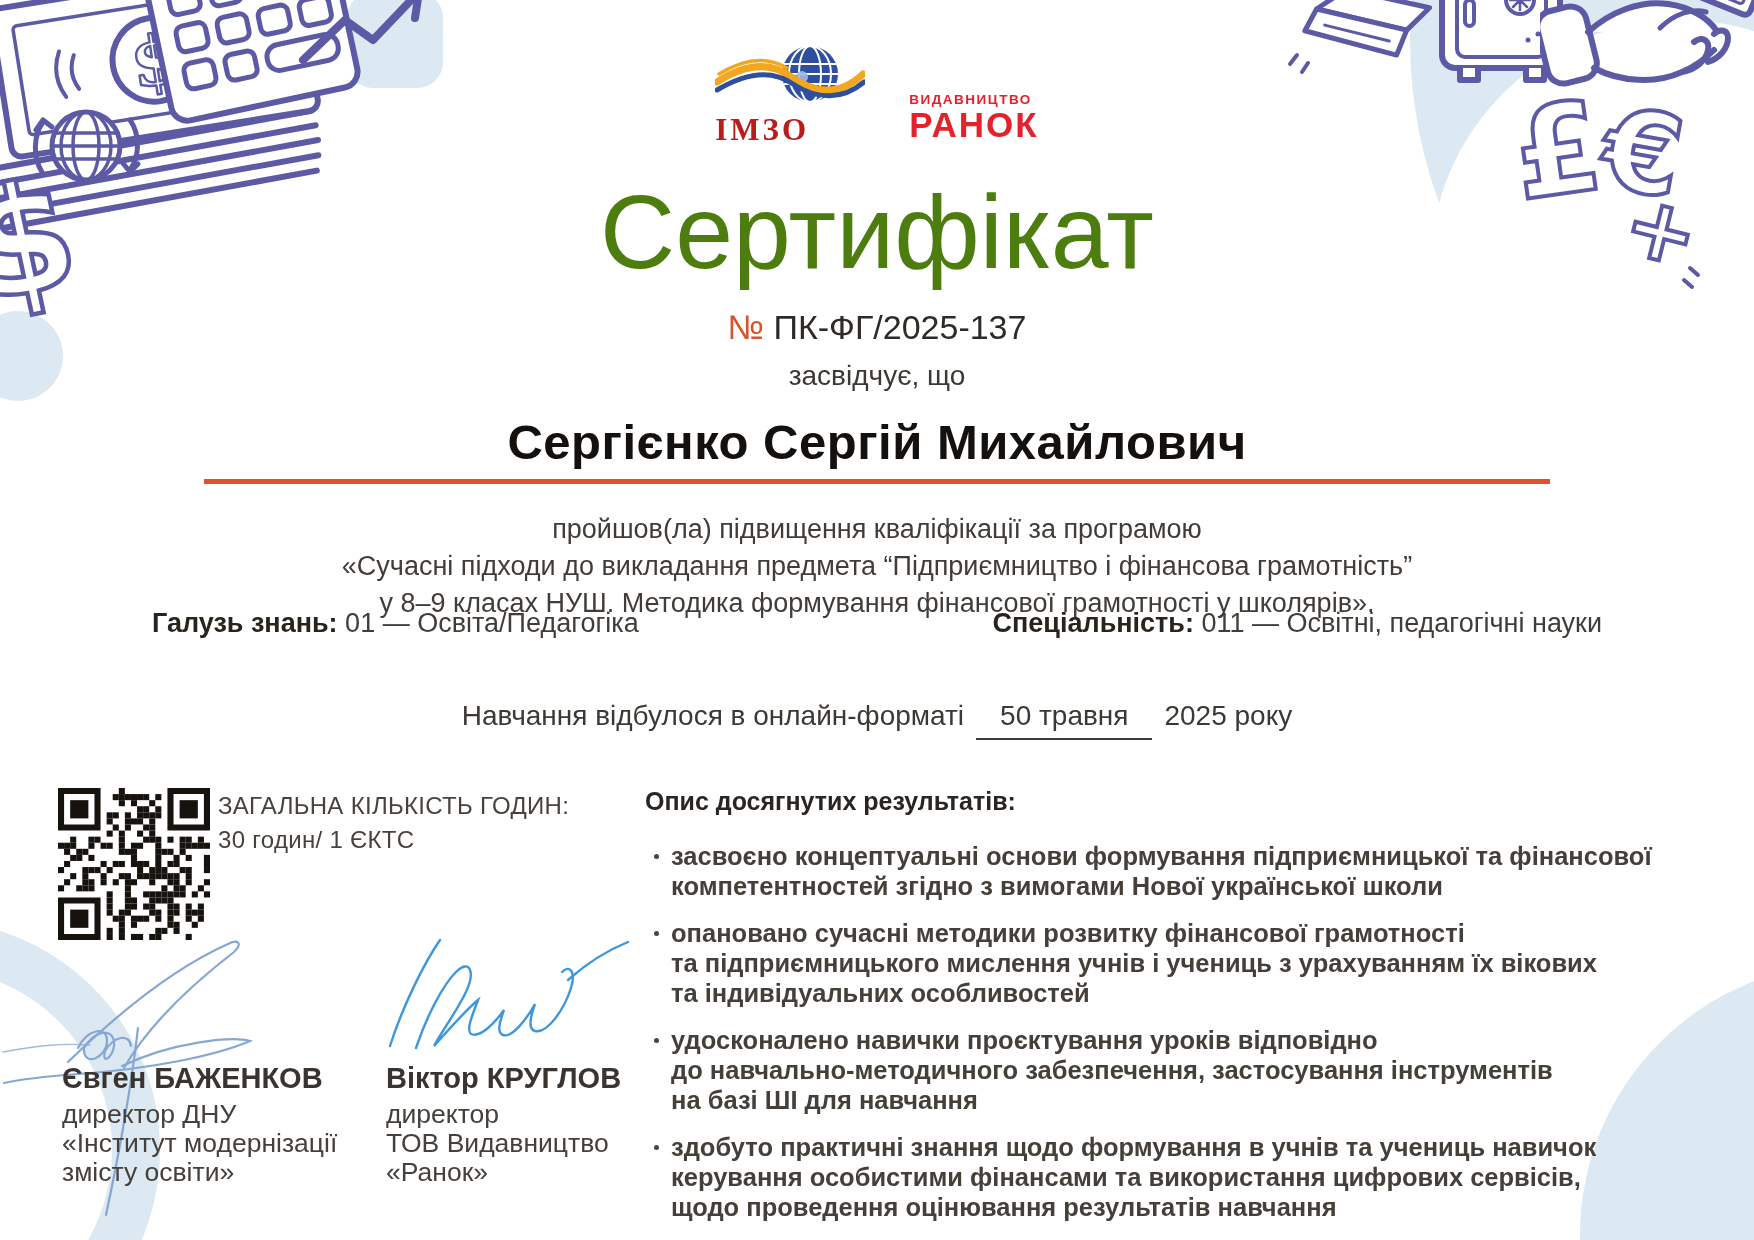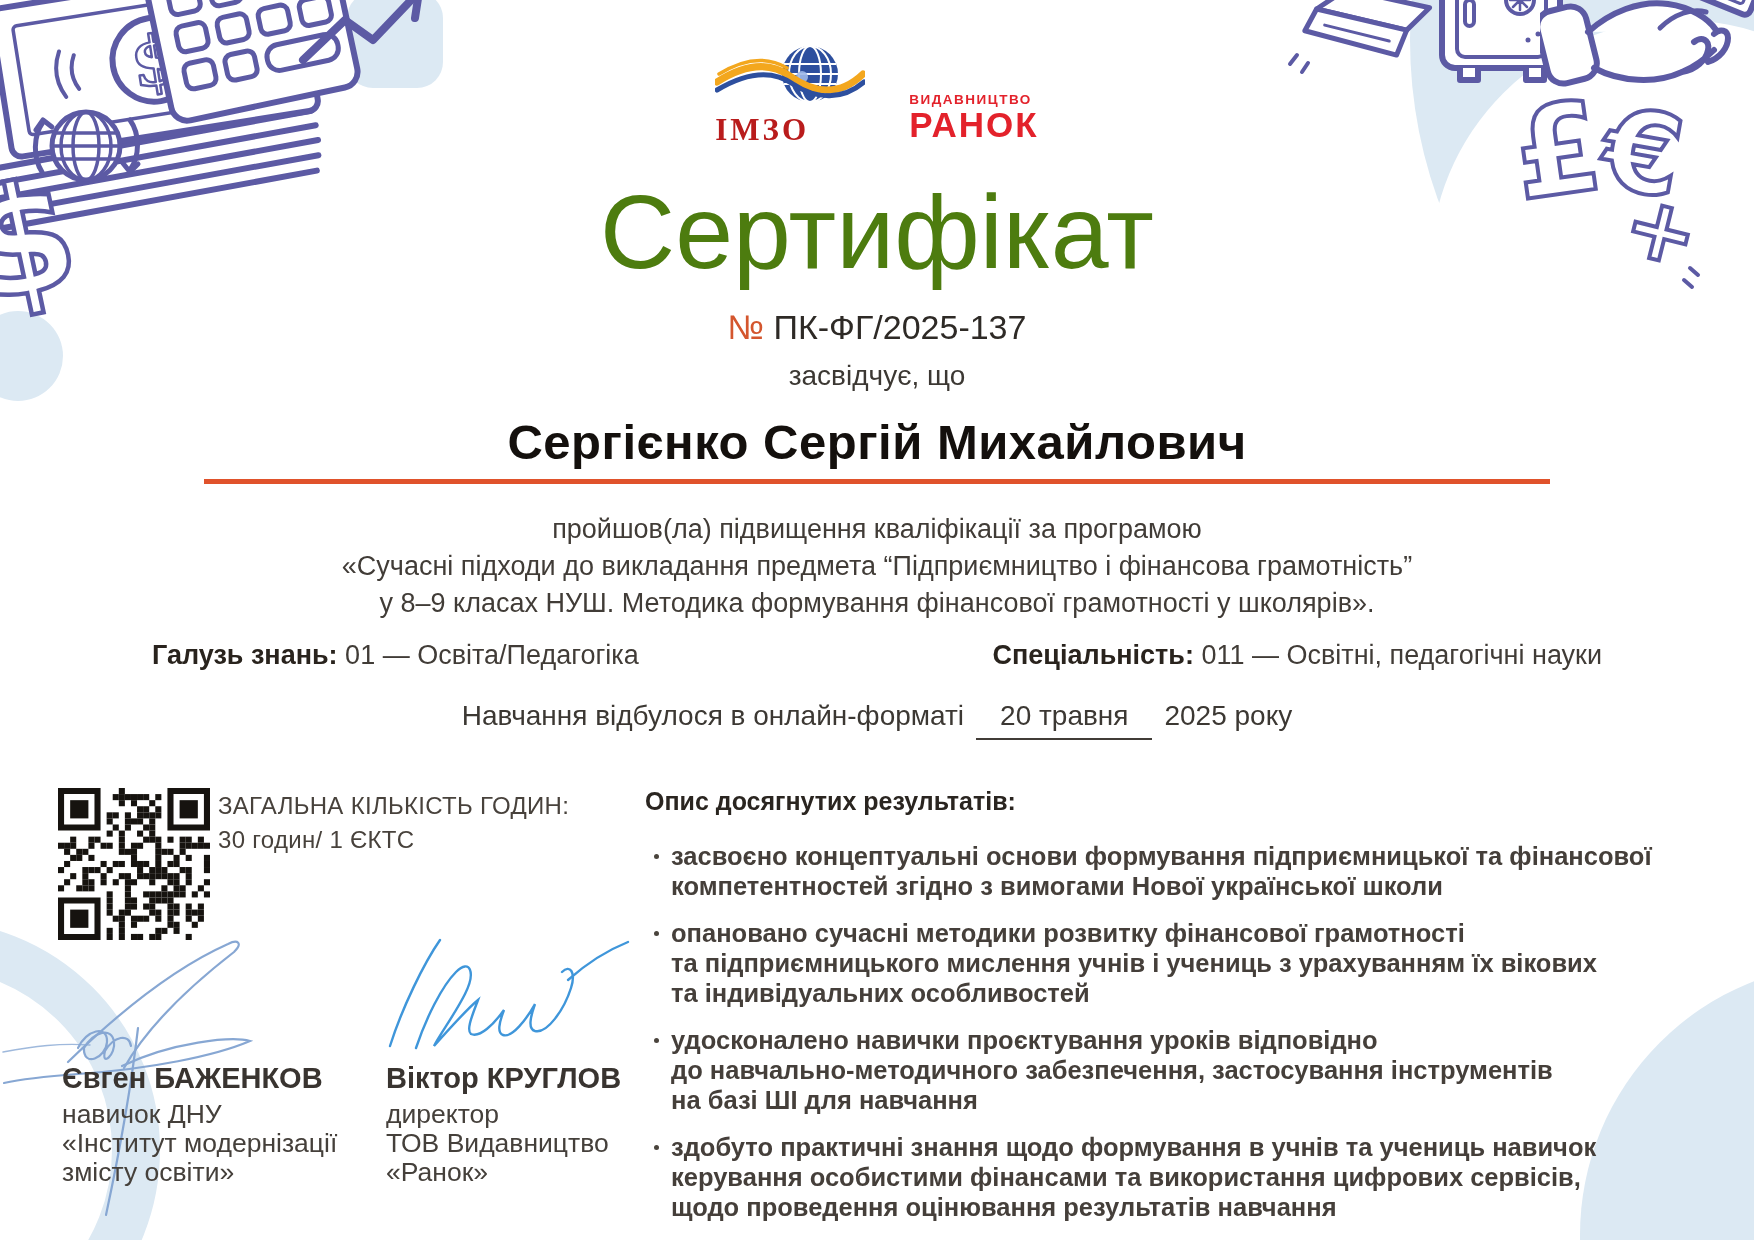--- a/index.html
+++ b/index.html
@@ -25,21 +25,21 @@
   .ranok{margin-top:48px;text-align:left;}
   .ranok-top{font-size:13.5px;font-weight:bold;color:#e3222b;letter-spacing:1.5px;}
   .ranok-name{font-size:35px;font-weight:bold;color:#e3222b;letter-spacing:2px;line-height:1;}
   .title{top:180px;font-family:Liberation Sans, sans-serif;font-size:104px;color:#4d7c0f;line-height:1;}
   .cert-number{top:308px;font-size:34px;color:#2e2a26;}
   .num-symbol{color:#d4562e;}
   .certifies{top:360px;font-size:28px;color:#3c3833;}
   .recipient{top:414px;font-size:49px;font-weight:bold;color:#14100d;letter-spacing:0.5px;}
   .name-underline{position:absolute;left:204px;top:479px;width:1346px;height:5px;background:#e0522b;z-index:2;}
   .program{top:511px;font-size:27px;line-height:37px;color:#413c37;}
-  .fields-row{position:absolute;left:152px;right:152px;top:640px;display:flex;justify-content:space-between;
+  .fields-row{position:absolute;left:152px;right:152px;top:608px;display:flex;justify-content:space-between;
               font-size:27px;color:#413c37;z-index:2;}
   .fields-row b{color:#29231d;}
   .date-row{top:700px;font-size:28px;color:#3c3833;}
   .date-val{display:inline-block;border-bottom:2.5px solid #413c37;padding:0 24px 6px;margin:0 12px;}
   .qr-box{position:absolute;left:58px;top:788px;width:152px;height:152px;z-index:2;}
   .qr-box svg{width:152px;height:152px;}
   .hours{position:absolute;left:218px;top:792px;z-index:2;font-size:24px;color:#48423c;letter-spacing:0.3px;}
   .hours .val{margin-top:6px;}
   .results{position:absolute;left:645px;top:787px;width:1100px;z-index:2;}
   .results-heading{font-size:25px;font-weight:bold;color:#2a2520;margin:0 0 25px 0;}
@@ -216,21 +216,21 @@
       <b>Галузь знань:</b>
       <span>01 — Освіта/Педагогіка</span>
     </div>
     <div>
       <b>Спеціальність:</b>
       <span>011 — Освітні, педагогічні науки</span>
     </div>
   </div>
 
   <div class="center date-row">
-    <span>Навчання відбулося в онлайн-форматі</span><span class="date-val">20 травня</span><span>2025 року</span>
+    <span>Навчання відбулося в онлайн-форматі</span><span class="date-val">50 травня</span><span>2025 року</span>
   </div>
 
   <div class="qr-box"><svg viewBox="0 0 25 25">
         <g fill="#16130f">
           <rect x="10" y="0" width="1" height="1"></rect>
           <rect x="9" y="1" width="1" height="1"></rect>
           <rect x="10" y="1" width="1" height="1"></rect>
           <rect x="11" y="1" width="1" height="1"></rect>
           <rect x="12" y="1" width="1" height="1"></rect>
           <rect x="13" y="1" width="1" height="1"></rect>
@@ -481,21 +481,21 @@
   <svg class="sig-svg" style="left:372px;top:928px;" width="270" height="150" viewBox="0 0 270 150">
     <g fill="none" stroke="#3f96da" stroke-width="2.4" stroke-linecap="round">
       <path d="M18,118 C30,80 52,35 68,12"></path>
       <path d="M44,120 C54,90 70,58 84,44 C98,30 104,44 93,66 C83,86 68,106 62,118 C78,100 96,80 106,72 C100,88 94,102 99,106 C108,110 122,96 132,82 C127,95 125,105 131,107 C140,110 154,92 163,76 C158,90 156,101 163,103 C175,106 192,82 199,60 C204,44 198,36 190,44"></path>
       <path d="M196,52 C214,36 236,22 256,14"></path>
     </g>
   </svg>
 
   <div class="sig-name sig-name-0">Євген БАЖЕНКОВ</div>
   <div class="sig-role sig-role-0">
-    <div>навичок ДНУ</div>
+    <div>директор ДНУ</div>
     <div>«Інститут модернізації</div>
     <div>змісту освіти»</div>
   </div>
 
   <div class="sig-name sig-name-1">Віктор КРУГЛОВ</div>
   <div class="sig-role sig-role-1">
     <div>директор</div>
     <div>ТОВ Видавництво</div>
     <div>«Ранок»</div>
   </div>

